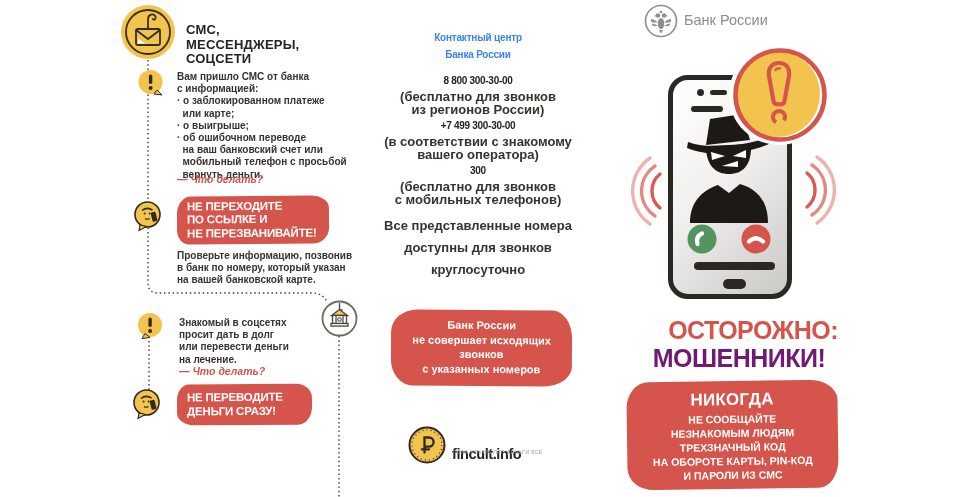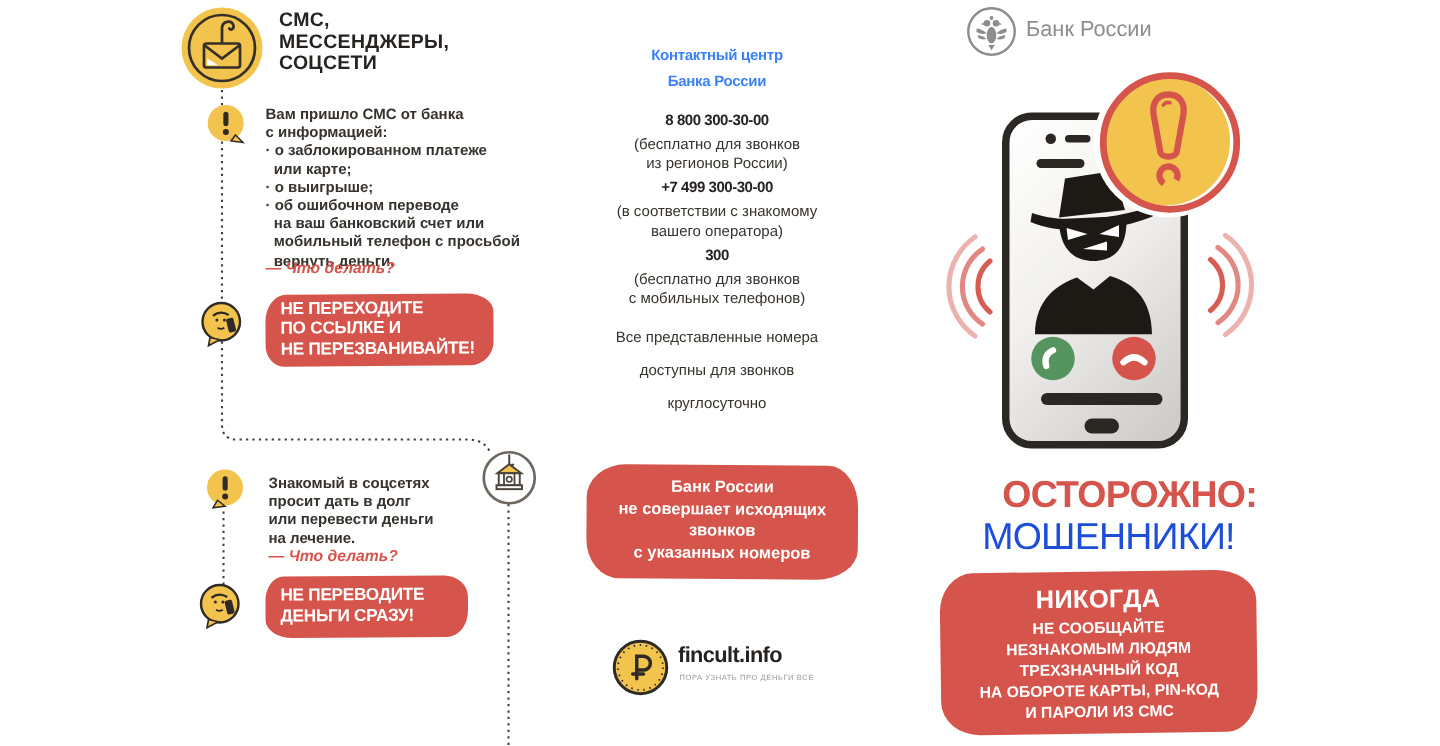--- a/index.html
+++ b/index.html
@@ -7,41 +7,41 @@
     --green:#55945f; --phone-dark:#2b2723; --line:#45403a;
   }
   html,body{margin:0;padding:0;background:#fff;}
   #poster{
     position:relative;width:960px;height:497px;background:#fff;overflow:hidden;
     font-family:"Liberation Sans",sans-serif;color:var(--dark);
   }
   .abs{position:absolute;}
   .pre{white-space:pre;}
   .prel{white-space:pre-line;}
-  .b{font-weight:bold;}
+  .b{font-weight:bold;margin-top:17px;}
   .body-text{font-size:10px;font-weight:bold;line-height:12.2px;color:var(--dark);}
   .question{font-size:10.5px;font-weight:bold;font-style:italic;color:var(--red);}
   .badge{
     background:var(--red);color:#fff;font-weight:bold;text-align:left;
     border-radius:14px 18px 16px 12px / 18px 12px 16px 14px;
     display:flex;flex-direction:column;justify-content:center;
     padding:4px 10px;box-sizing:border-box;transform:rotate(-.4deg);
   }
   .badge .txt{font-size:11.5px;line-height:13.5px;letter-spacing:-.2px;}
   .blob{
     background:var(--red);color:#fff;font-weight:bold;text-align:center;
     border-radius:26px 20px 28px 22px / 22px 28px 20px 26px;
     box-sizing:border-box;
   }
   .center-col{left:380px;width:196px;text-align:center;}
   .phone-number{font-size:10px;font-weight:bold;letter-spacing:-.3px;color:#262220;}
-  .phone-note{font-size:10px;font-weight:normal;line-height:12.6px;color:#37322d;text-align:center;}
+  .phone-note{font-size:13px;font-weight:bold;line-height:12.6px;color:#37322d;text-align:center;}
   .heading{font-size:10px;font-weight:bold;line-height:17px;letter-spacing:-.2px;color:#3b82f6;}
   .warn1{font-size:25px;font-weight:800;letter-spacing:-.5px;color:var(--red);}
-  .warn2{font-size:25px;font-weight:400;letter-spacing:-.5px;color:#1d4ed8;}
+  .warn2{font-size:25px;font-weight:700;letter-spacing:-.5px;color:#701a75;}
 </style>
 </head>
 <body>
 
 <div id="poster">
 
   <svg class="abs" style="left:0;top:0" width="960" height="497">
     <g fill="none" stroke="#45403a" stroke-width="1.4" stroke-dasharray="1.5 2.8">
       <path d="M148,60 V283 Q148,293 158,293 H312 Q323,293 327,302"></path>
       <path d="M339,336 V497"></path>
@@ -90,20 +90,23 @@
   <svg class="abs" style="left:132px;top:200px" width="33" height="33" viewBox="0 0 33 33">
     <circle cx="15.5" cy="14.5" r="12.5" style="fill:var(--yellow,#f2c34d)" stroke="#2e2a26" stroke-width="1.6"></circle>
     <polygon points="8,25 14.5,26.5 7,30.5" style="fill:var(--yellow,#f2c34d)" stroke="#2e2a26" stroke-width="1.1"></polygon>
     <path d="M10,10.5 Q15,6.5 20.5,10" fill="none" stroke="#2e2a26" stroke-width="1.5"></path>
     <circle cx="12.6" cy="13.4" r="1" fill="#2e2a26"></circle>
     <circle cx="17.6" cy="13.4" r="1" fill="#2e2a26"></circle>
     <path d="M13,18.5 Q15.3,20 17.5,18.5" fill="none" stroke="#2e2a26" stroke-width="1.2"></path>
     <rect x="19.5" y="12" width="5" height="9.5" rx="1.2" fill="#2e2a26" transform="rotate(-14 22 16.5)"></rect>
   </svg>
 
+  <div class="abs pre body-text" style="left:177px;top:250px">Проверьте информацию, позвонив
+в банк по номеру, который указан
+на вашей банковской карте.</div>
 
   <svg class="abs" style="left:321px;top:300px" width="37" height="37" viewBox="0 0 37 37">
     <circle cx="18.5" cy="18.5" r="17" fill="#ffffff" stroke="#6e6861" stroke-width="1.8"></circle>
     <path d="M18.5,3 V8.5 C18.5,10.5 21,10.8 21.3,9.2" fill="none" stroke="#4a443d" stroke-width="1.3"></path>
     <polygon points="10.5,15.5 18.5,9.5 26.5,15.5" style="fill:var(--yellow,#f2c34d)" stroke="#4a443d" stroke-width="1.3"></polygon>
     <rect x="11.5" y="15.5" width="14" height="8" fill="#ffffff" stroke="#4a443d" stroke-width="1.3"></rect>
     <line x1="15" y1="16" x2="15" y2="23.5" stroke="#4a443d" stroke-width="1.2"></line>
     <line x1="22" y1="16" x2="22" y2="23.5" stroke="#4a443d" stroke-width="1.2"></line>
     <circle cx="18.5" cy="19.5" r="1.8" fill="none" stroke="#4a443d" stroke-width="1.1"></circle>
     <rect x="10" y="23.5" width="17" height="2.6" fill="#ffffff" stroke="#4a443d" stroke-width="1.3"></rect>

